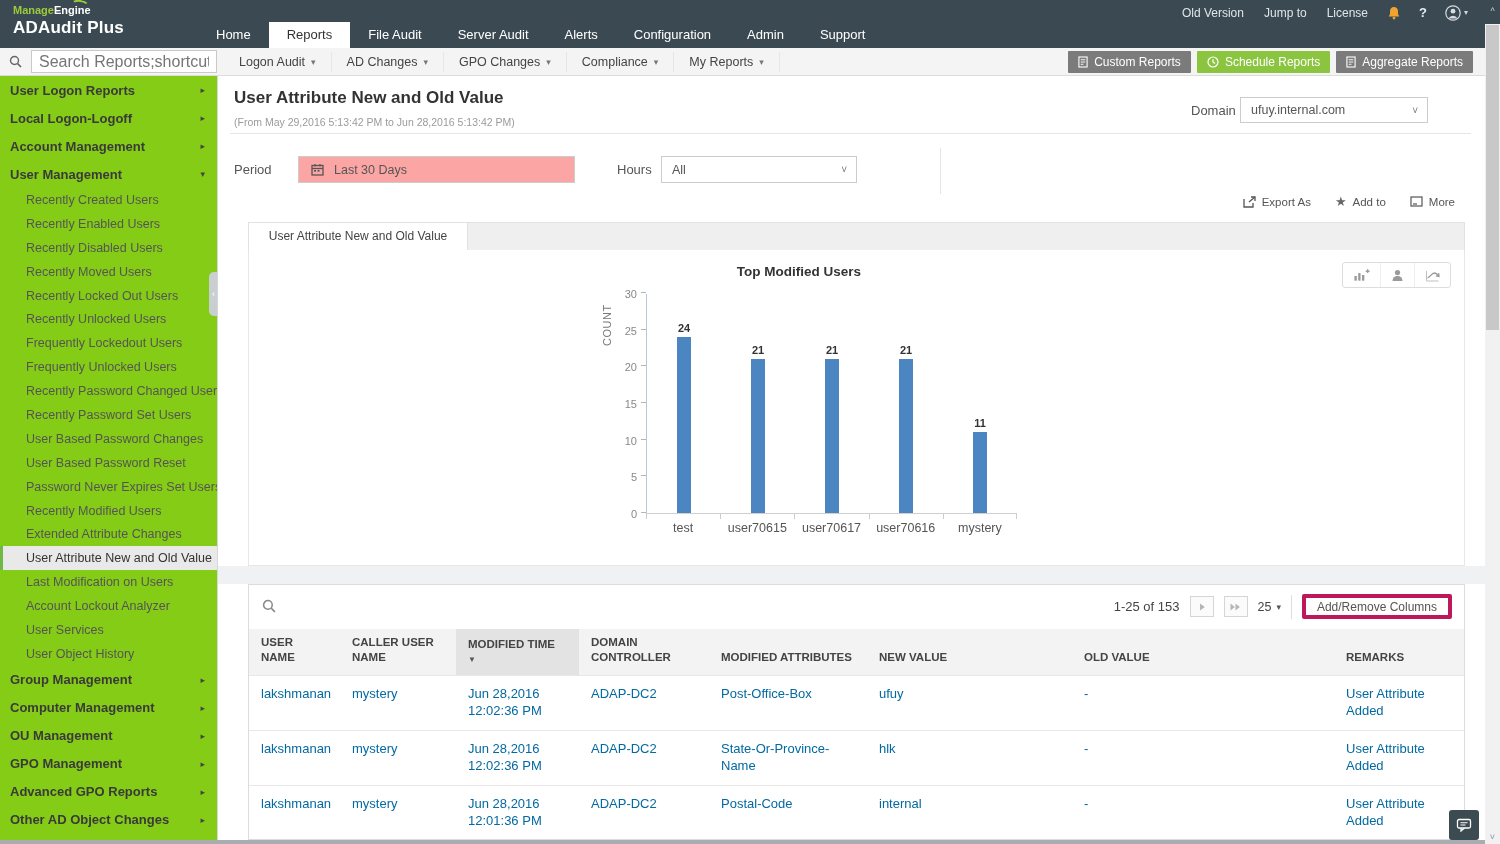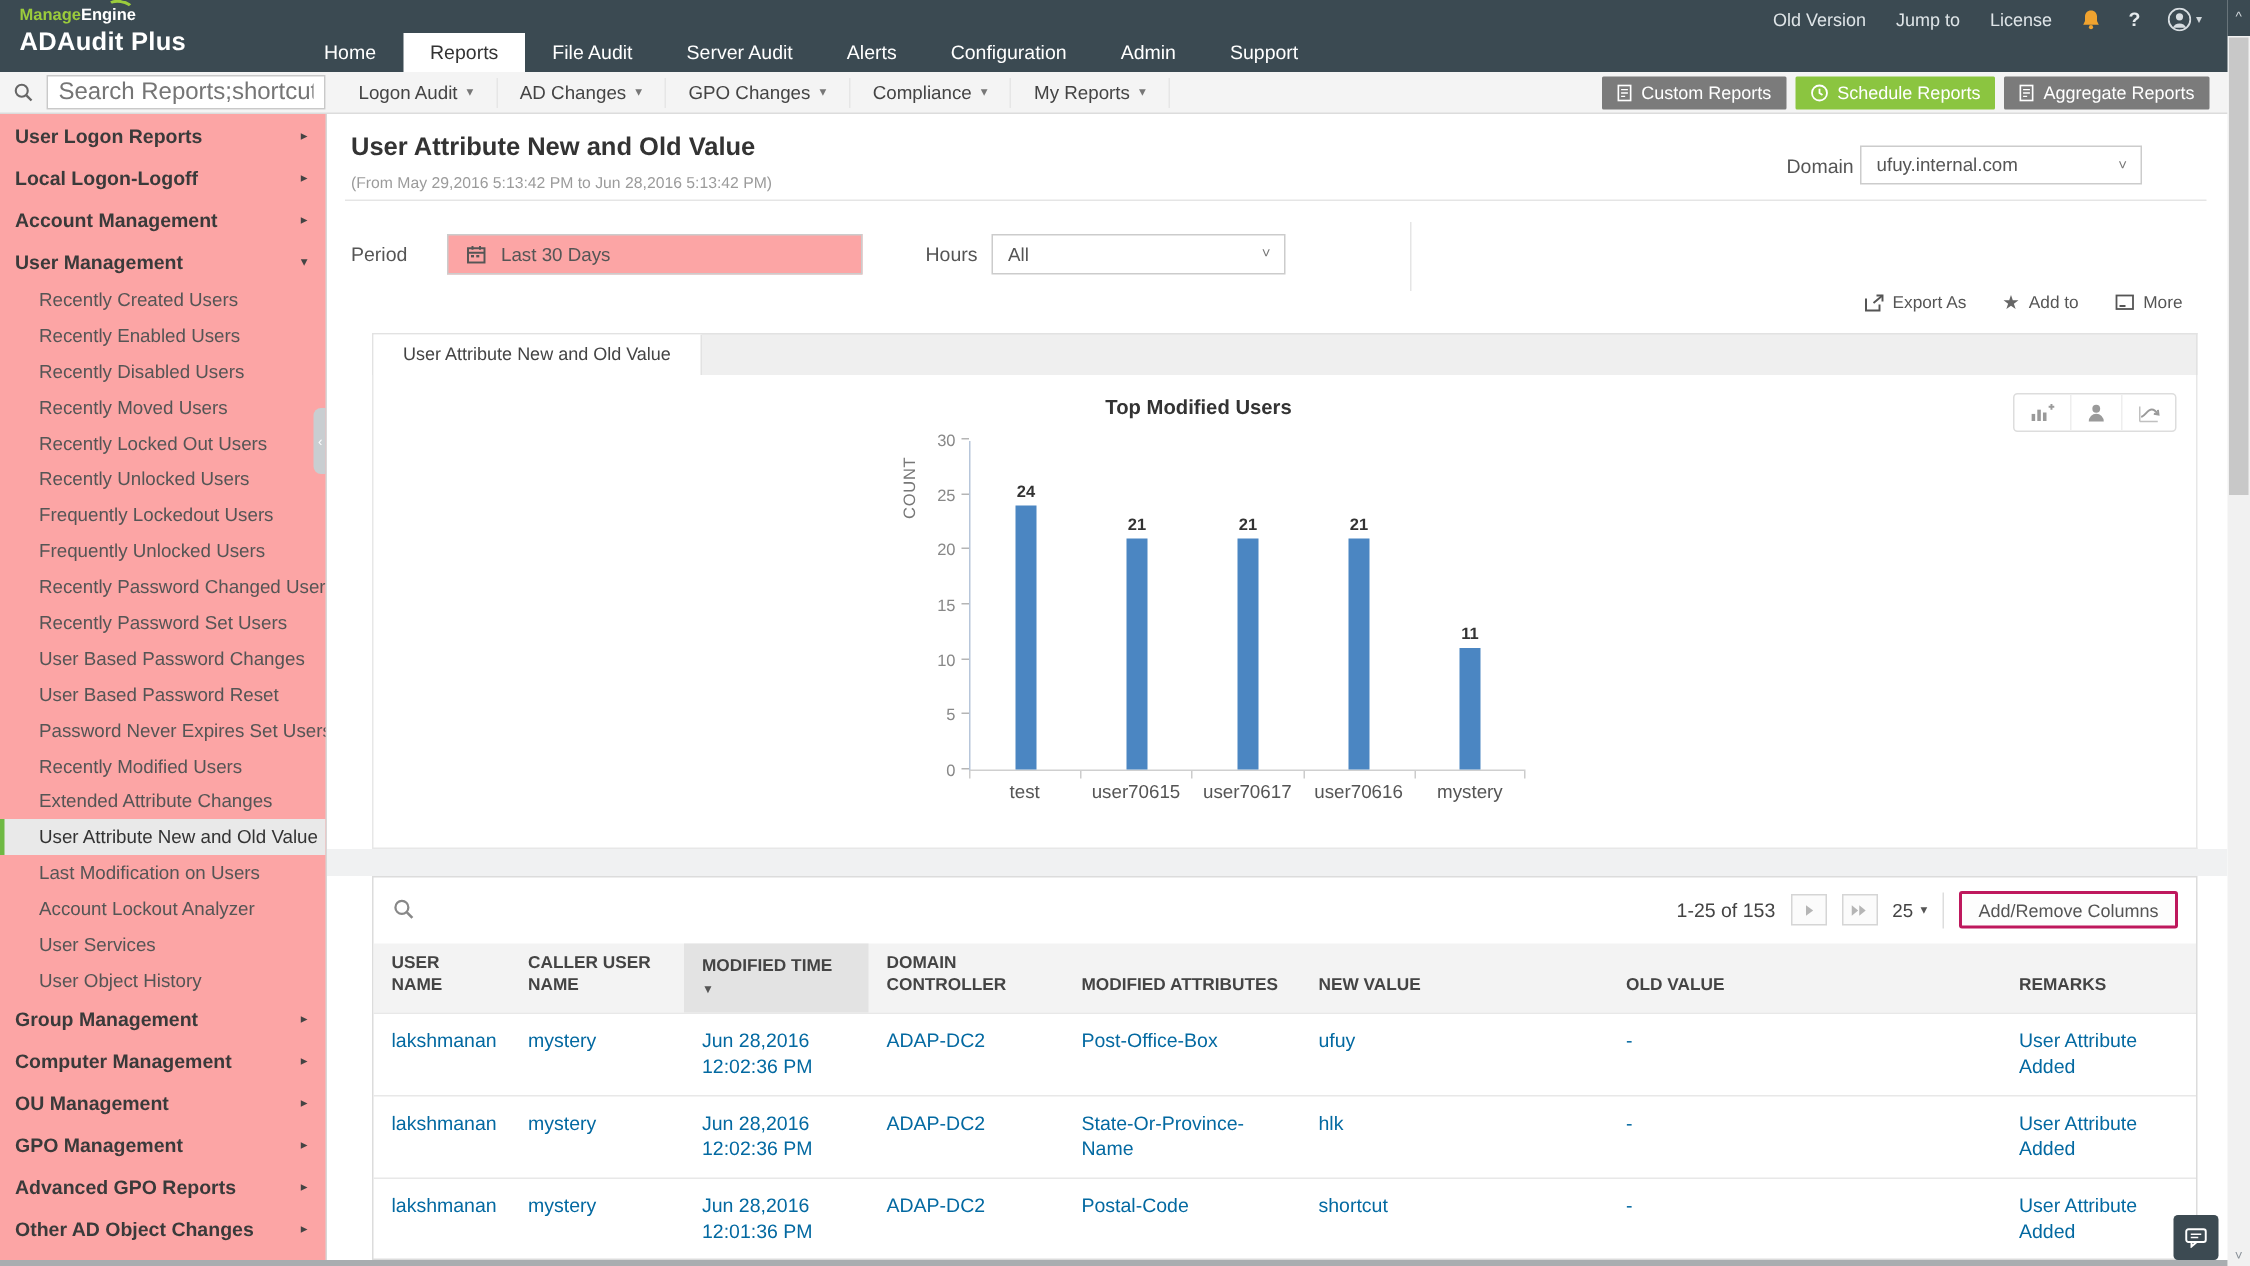--- a/index.html
+++ b/index.html
@@ -37,21 +37,21 @@
                 font-family:"Liberation Sans","DejaVu Sans",sans-serif;}
   .menus{margin-left:7px;display:flex;height:100%;align-items:center;}
   .menu{padding:0 15px;font-size:12.5px;color:#444;display:flex;align-items:center;gap:6px;
         border-right:1px solid #e6e6e6;height:20px;cursor:pointer;white-space:nowrap;}
   .menu .caret{color:#777;font-size:9px;}
   .sub-buttons{margin-left:auto;display:flex;gap:6px;margin-right:12px;}
   .sub-btn{height:22px;padding:0 10px;font-size:12px;color:#fff;display:flex;align-items:center;gap:6px;
            border-radius:1px;cursor:pointer;white-space:nowrap;}
 
   
-  .sidebar{position:absolute;left:0;top:76px;width:218px;height:764px;background:#fca5a5;
+  .sidebar{position:absolute;left:0;top:76px;width:218px;height:764px;background:#84cc16;
            border-right:1px solid #d7d7d7;overflow:hidden;}
   .sb-cat{height:28px;display:flex;align-items:center;padding:0 12px 0 10px;font-size:13px;
           font-weight:bold;color:#3a3a3a;cursor:pointer;}
   .sb-cat .arrow{margin-left:auto;font-size:9px;color:#444;}
   .sb-item{height:23.9px;display:flex;align-items:center;padding:0 10px 0 26px;font-size:12.5px;
            color:#555;cursor:pointer;white-space:nowrap;}
   .sb-item.sel{background:#e9e9e9;border-left:3px solid #6fb944;padding-left:23px;color:#333;}
   .sb-pill{position:absolute;right:-1px;top:196px;width:9px;height:44px;background:#c9ced1;
            border-radius:5px 0 0 5px;display:flex;align-items:center;justify-content:center;
            color:#fff;font-size:9px;cursor:pointer;}
@@ -115,21 +115,21 @@
                border:1px solid #dcdcdc;overflow:hidden;}
   .tbl-toolbar{position:relative;height:44px;}
   .tbl-search{position:absolute;left:13px;top:14px;display:flex;align-items:center;cursor:pointer;}
   .tbl-pag{position:absolute;right:12px;top:9px;display:flex;align-items:center;gap:10px;}
   .pag-range{font-size:13px;color:#444;}
   .pag-btn{width:24px;height:21px;border:1px solid #d5d5d5;background:#fbfbfb;display:flex;
            align-items:center;justify-content:center;cursor:pointer;}
   .pag-size{font-size:12.5px;color:#444;display:flex;align-items:center;gap:5px;cursor:pointer;}
   .pag-size .caret{font-size:9px;color:#555;}
   .pag-sep{width:1px;height:24px;background:#ddd;}
-  .addcol-btn{height:25px;border:2px solid #be185d;background:#fdfdfd;font-size:12px;color:#555;
+  .addcol-btn{height:25px;border:4px solid #be185d;background:#fdfdfd;font-size:12px;color:#555;
               padding:0 11px;display:flex;align-items:center;border-radius:2px;cursor:pointer;}
 
   .grid{--cols:91px 116px 123px 130px 158px 205px 262px 1fr;}
   .thead{display:grid;grid-template-columns:var(--cols);height:46px;background:#f3f3f3;}
   .th{display:flex;flex-direction:column;justify-content:flex-end;padding:0 12px 9px 12px;
       font-size:11.5px;font-weight:bold;color:#444;line-height:1.35;cursor:pointer;}
   .th.sorted{background:#e3e3e3;}
   .th .sort{font-size:8px;color:#555;margin-top:3px;}
   .tr{display:grid;grid-template-columns:var(--cols);height:55px;border-top:1px solid #e8e8e8;cursor:default;}
   .td{padding:10px 12px 0 12px;font-size:13px;color:#0369a1;overflow:hidden;line-height:1.3;}
@@ -580,21 +580,21 @@
             <div class="td">-</div>
             <div class="td">User Attribute Added</div>
           </div>
           <div class="tr">
             <div class="td">lakshmanan</div>
             <div class="td">mystery</div>
             <div class="td time">Jun 28,2016
 12:01:36 PM</div>
             <div class="td">ADAP-DC2</div>
             <div class="td">Postal-Code</div>
-            <div class="td">shortcut</div>
+            <div class="td">internal</div>
             <div class="td">-</div>
             <div class="td">User Attribute Added</div>
           </div>
         </div>
     </div>
 
     <div class="chat-btn">
       <svg width="16" height="14" viewBox="0 0 16 14">
           <rect x="1.5" y="1.5" width="13" height="8.5" rx="1.5" fill="none" stroke="#fff" stroke-width="1.3"></rect>
           <path d="M5 10v3l3.5-3" fill="none" stroke="#fff" stroke-width="1.3"></path>

